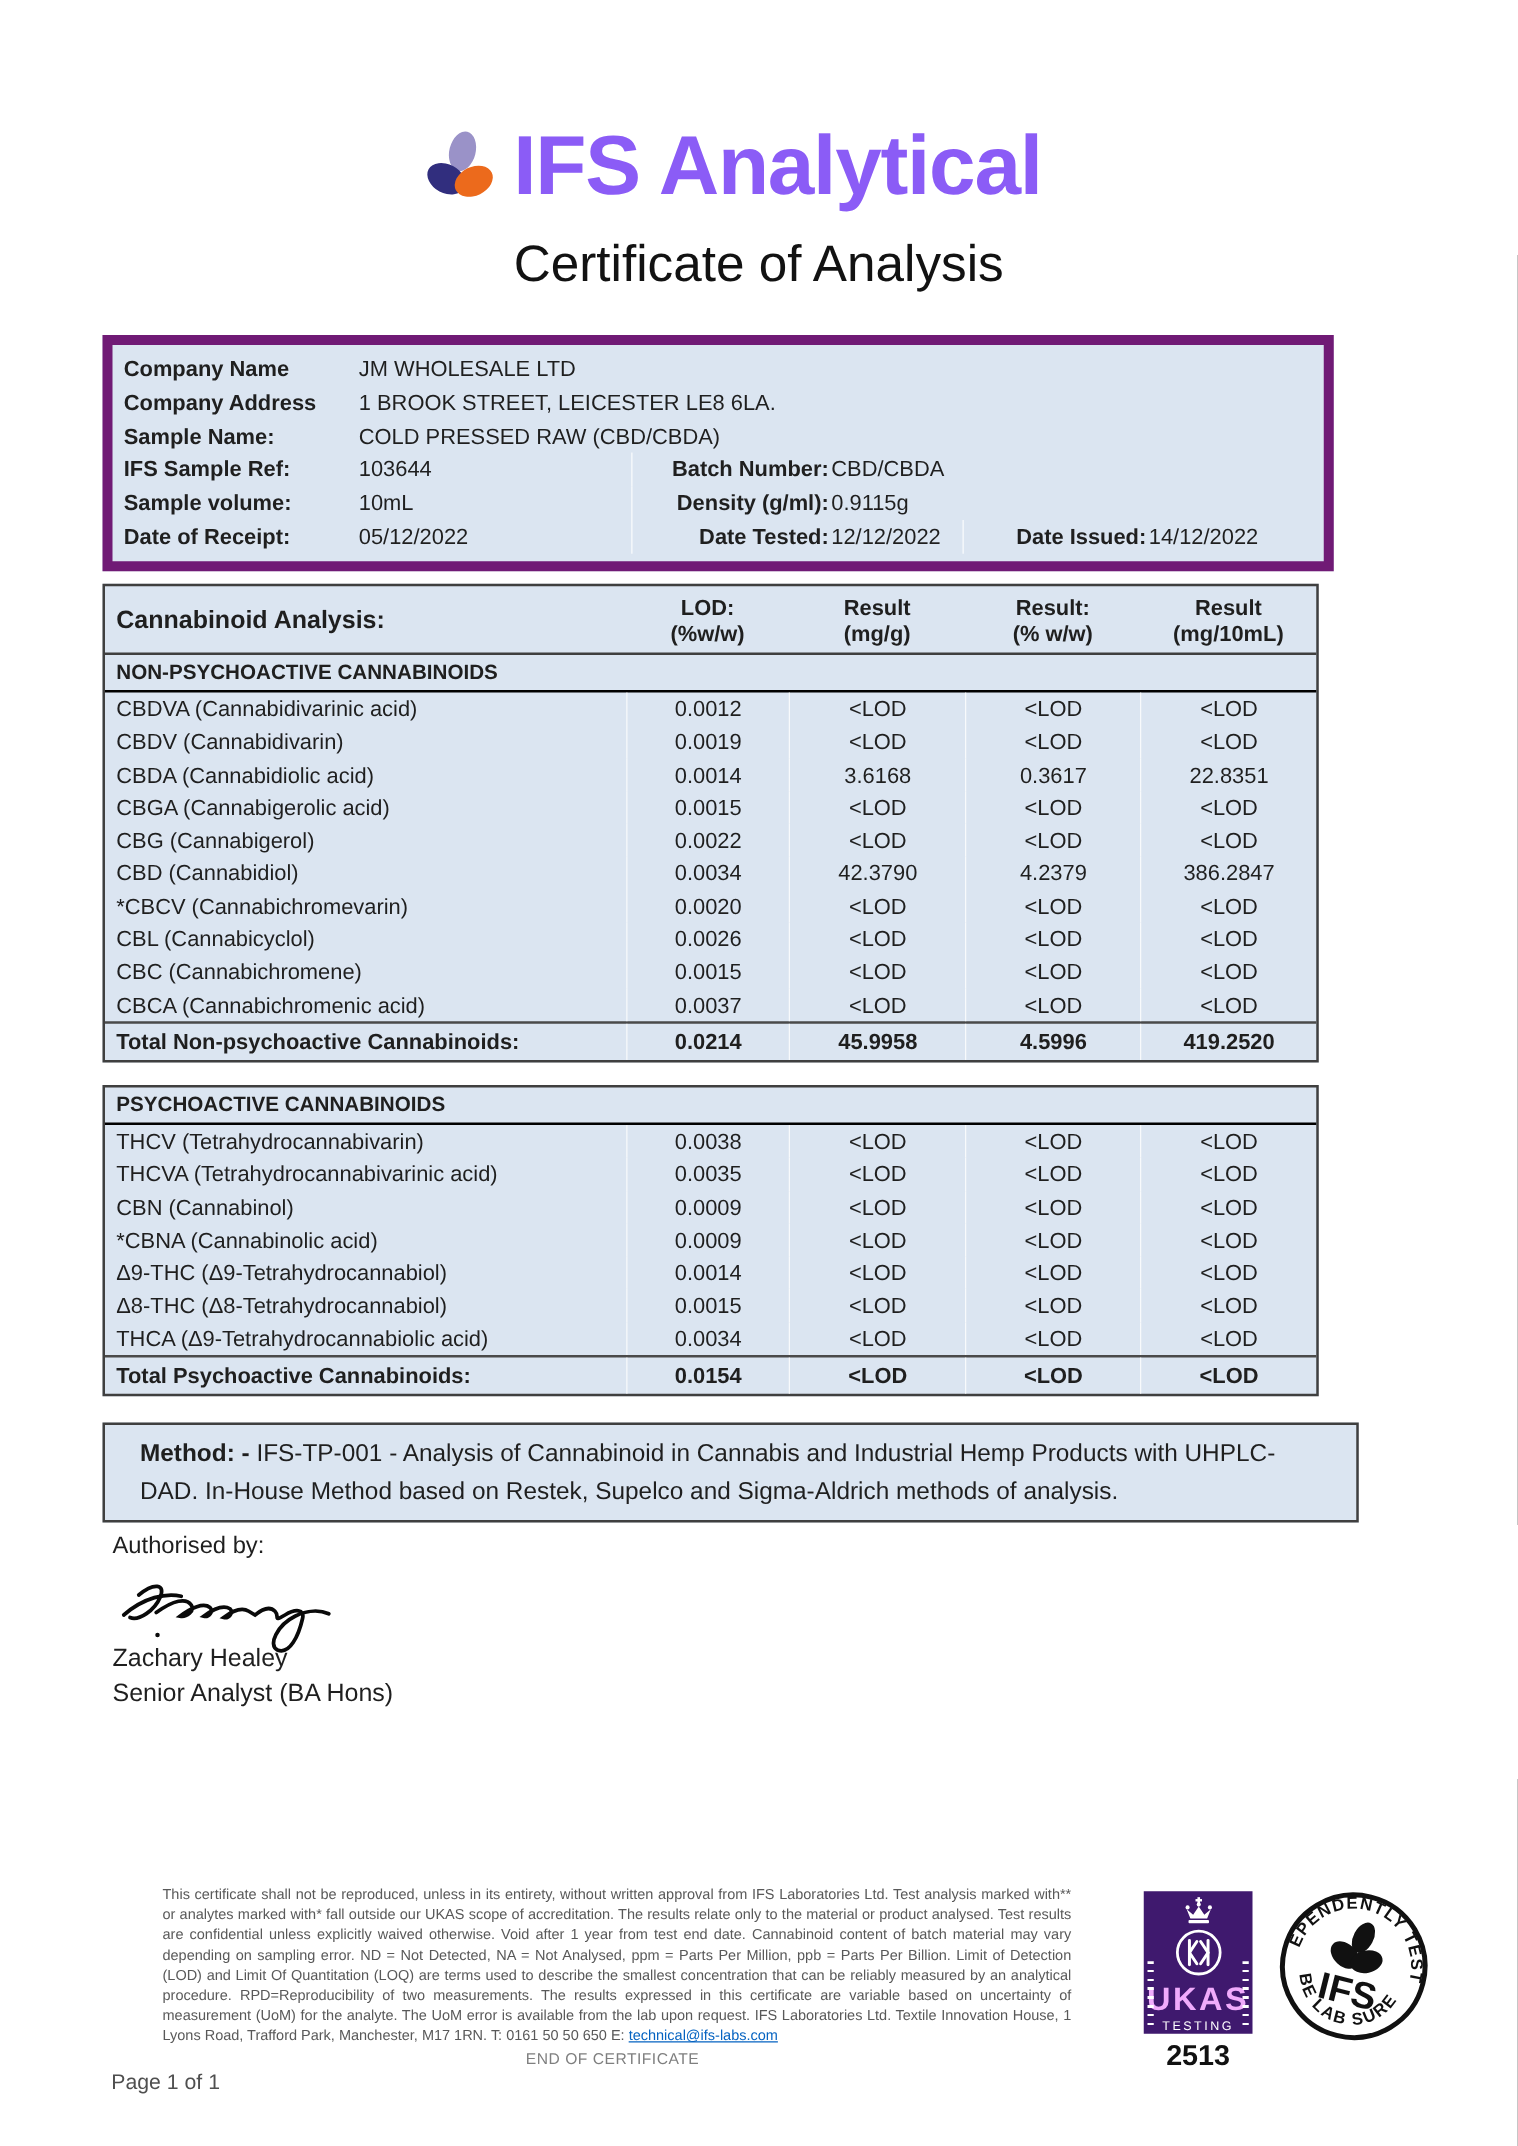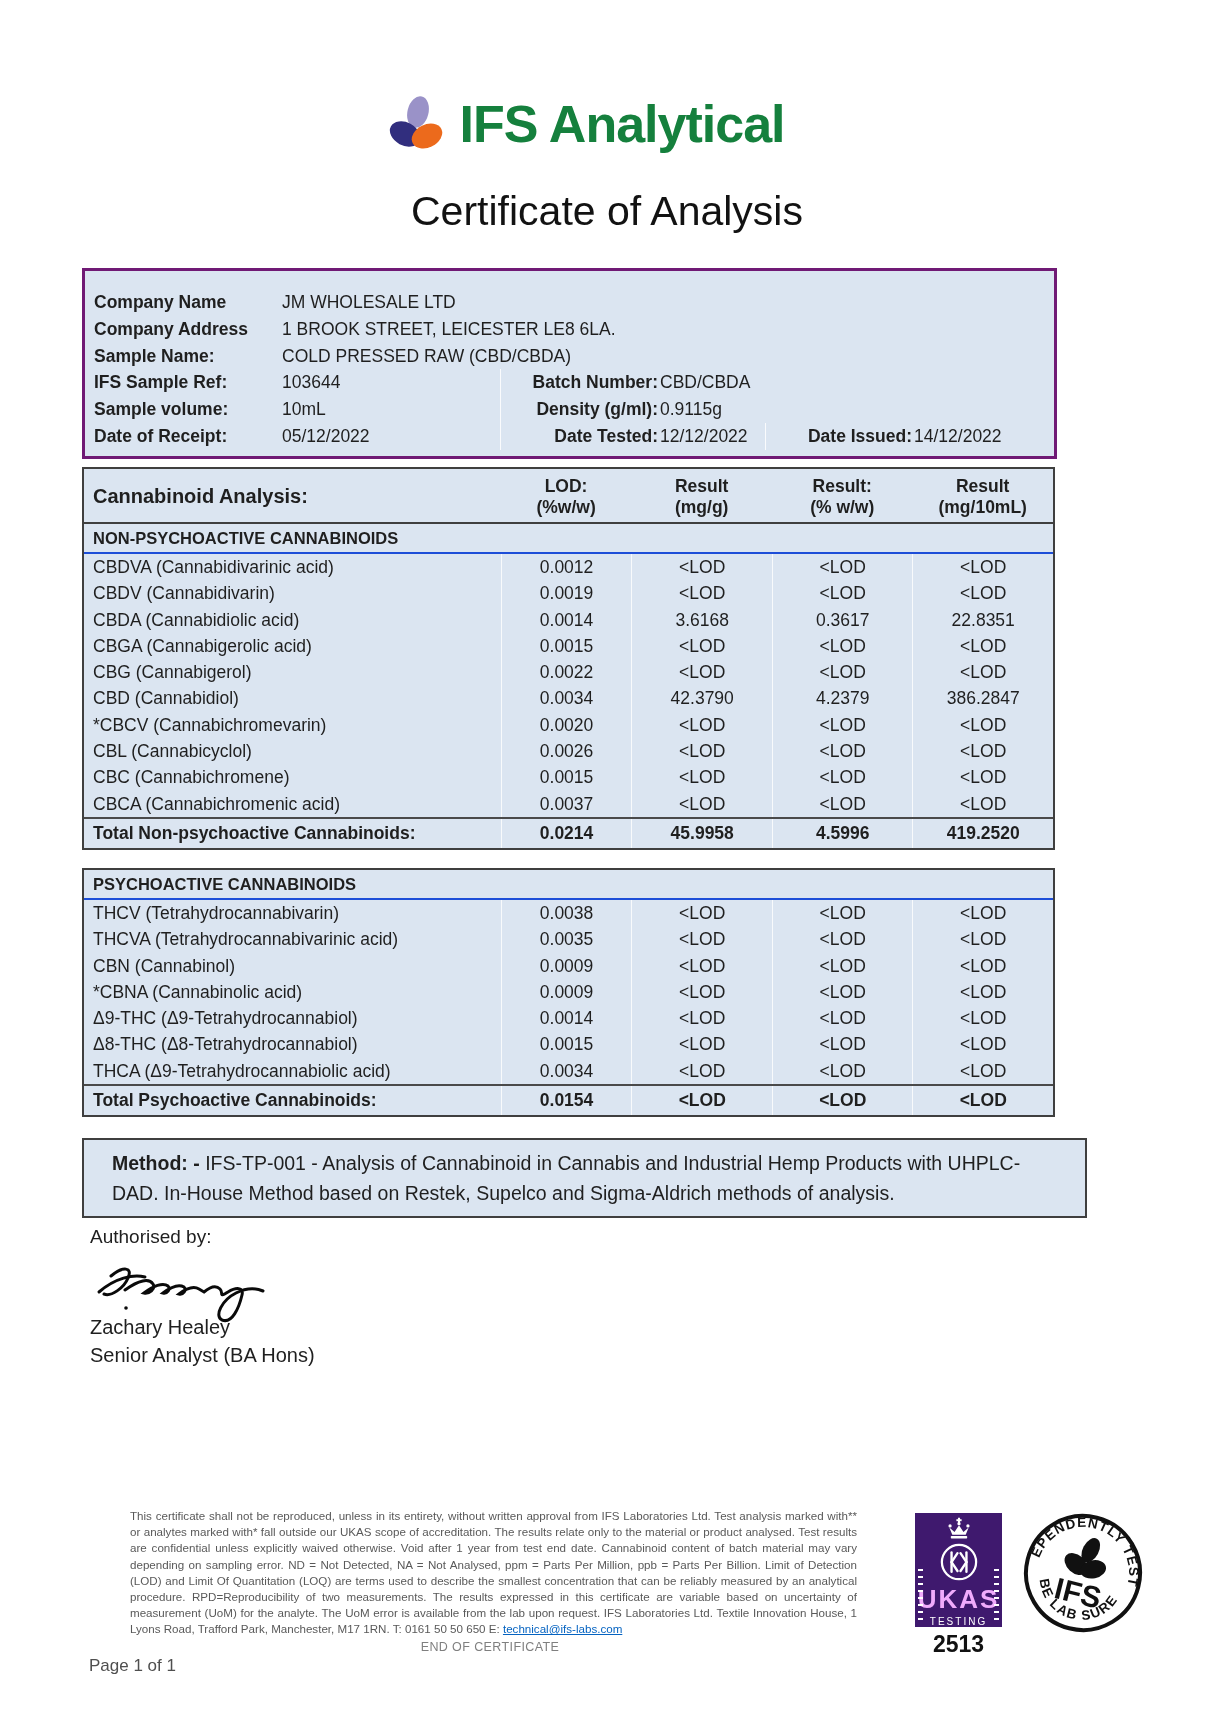--- a/index.html
+++ b/index.html
@@ -2,35 +2,35 @@
 <html><head>
 <meta charset="utf-8">
 <style>
   html,body{margin:0;padding:0;background:#9a9a9a;}
   .page{
     position:relative;width:1214px;height:1717px;background:#ffffff;
     font-family:"Liberation Sans",sans-serif;color:#1f1f1f;margin:0 auto;overflow:hidden;
   }
   
   .brandrow{position:absolute;top:94px;left:0;right:0;display:flex;justify-content:center;align-items:center;gap:14px;transform:translateX(-20px);}
-  .brandname{font-size:52px;font-weight:700;color:#15803d;letter-spacing:-1px;}
+  .brandname{font-size:67px;font-weight:700;color:#8b5cf6;letter-spacing:-1px;}
   .doctitle{position:absolute;top:188px;left:0;right:0;text-align:center;font-size:41px;font-weight:400;color:#121212;}
   
-  .infotable{position:absolute;left:82px;top:268px;width:969px;background:#dbe5f1;border:3px solid #701a75;padding-top:18px;padding-bottom:6px;}
+  .infotable{position:absolute;left:82px;top:268px;width:969px;background:#dbe5f1;border:8px solid #701a75;padding-top:6px;padding-bottom:6px;}
   .irow{display:grid;grid-template-columns:195px 220px 158px 107px 147px 1fr;line-height:26.8px;font-size:17.5px;}
   .irow .lab{font-weight:700;padding-left:9px;}
   .irow .lab2,.irow .lab3{font-weight:700;border-left:1px solid rgba(255,255,255,.85);padding-left:4px;text-align:right;}
   .irow .val{padding-left:2px;}
   
   .atable{position:absolute;left:82px;width:969px;background:#dbe5f1;border:2px solid #3f3f3f;}
   .agrid{display:grid;grid-template-columns:43% 13.5% 14.5% 14.5% 14.5%;}
   .ahead{border-bottom:2px solid #3f3f3f;padding:5px 0 4px 0;}
   .ahead .ttl{font-size:20px;font-weight:700;padding-left:9px;align-self:center;}
   .ahead .ch{text-align:center;font-size:17.5px;font-weight:700;line-height:21px;padding-top:2px;}
-  .asection{font-size:16.5px;font-weight:700;line-height:28px;padding-left:9px;border-bottom:2px solid #1d4ed8;}
+  .asection{font-size:16.5px;font-weight:700;line-height:28px;padding-left:9px;border-bottom:2px solid #000000;}
   .arow{line-height:26.3px;font-size:17.5px;}
   .arow .name{padding-left:9px;}
   .arow .cv{text-align:center;border-left:1px solid rgba(255,255,255,.8);}
   .atotal{font-weight:700;line-height:29px;border-top:2px solid #4a4a4a;font-size:17.5px;}
   .atotal .name{padding-left:9px;}
   .atotal .cv{text-align:center;border-left:1px solid rgba(255,255,255,.8);}
   
   .method{position:absolute;left:82px;top:1138px;width:945px;background:#dbe5f1;border:2px solid #3f3f3f;padding:8px 28px;font-size:19.5px;line-height:30px;}
   .method b{font-weight:700;}
   

